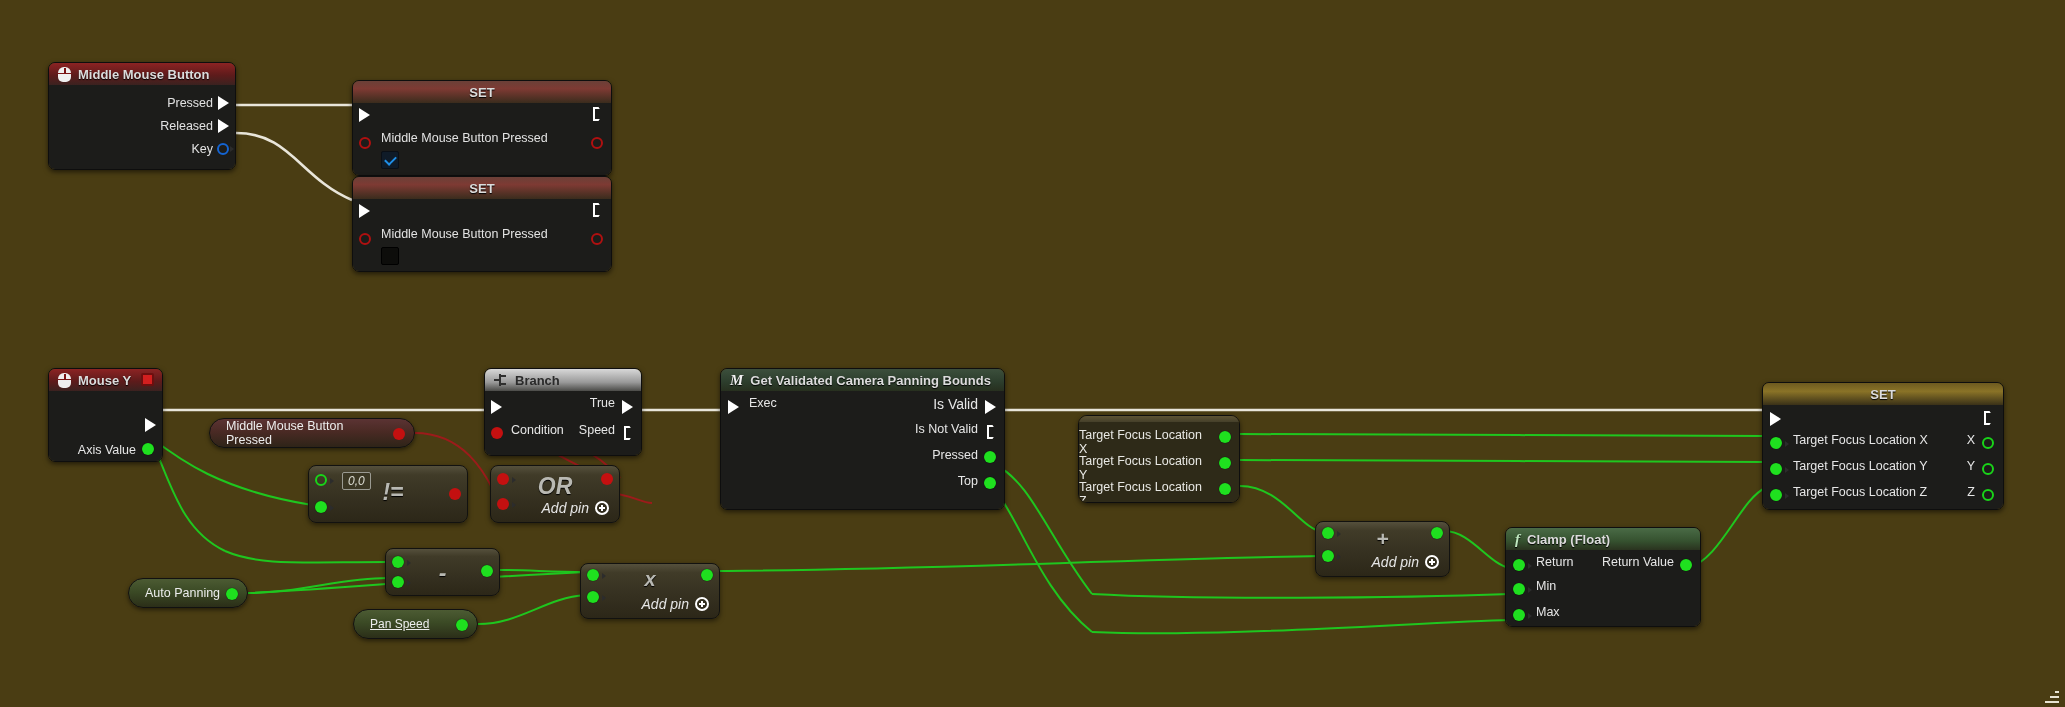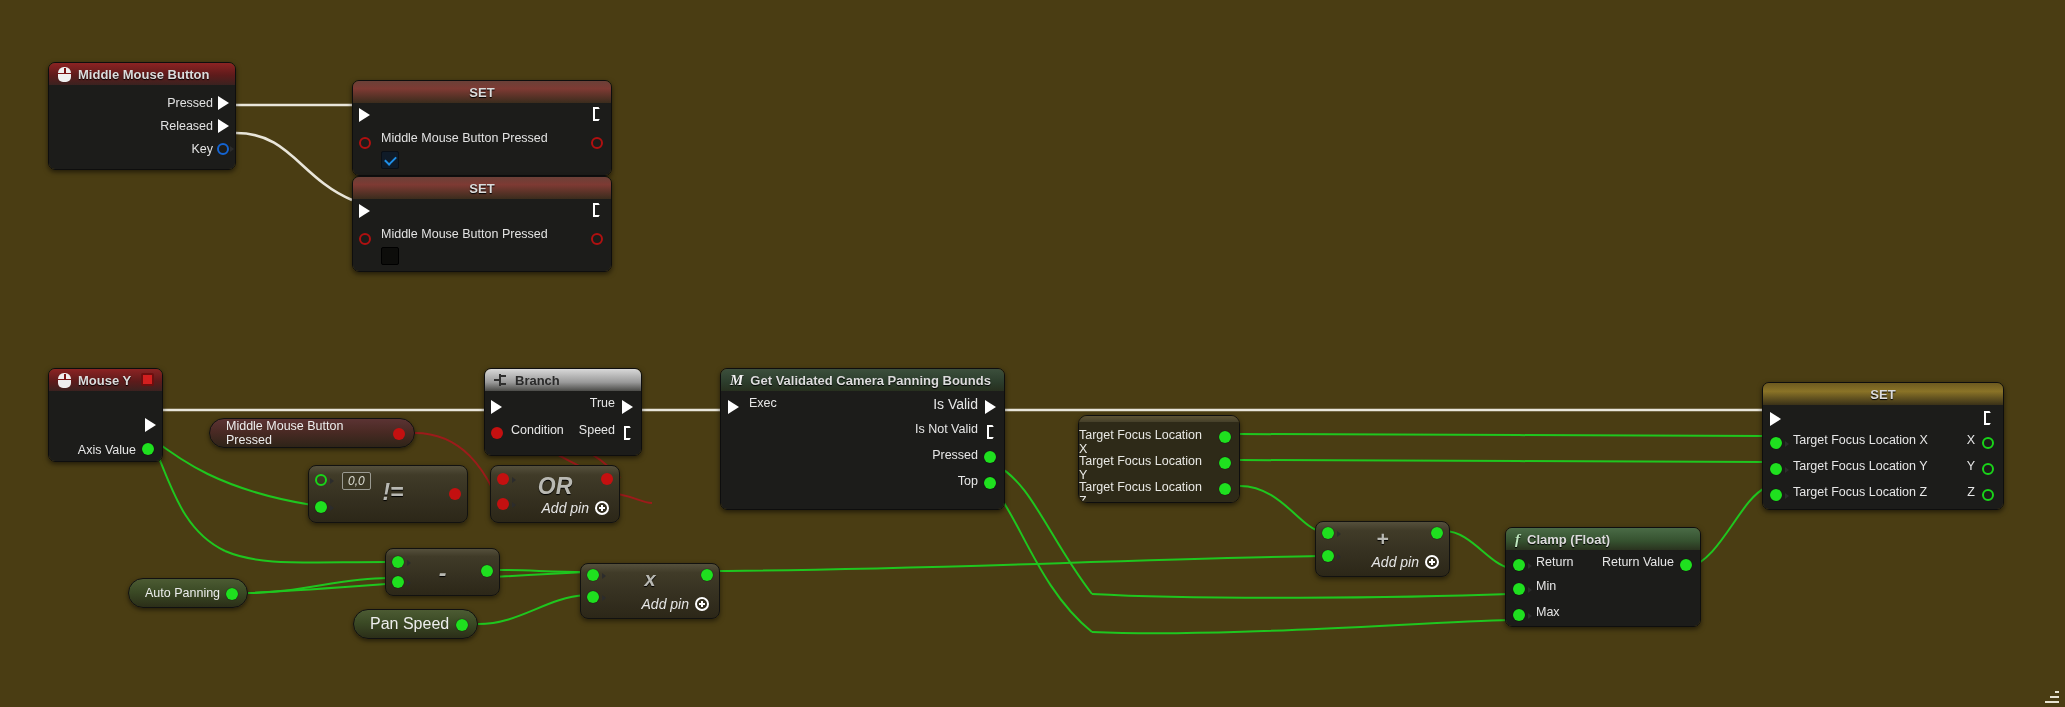--- a/index.html
+++ b/index.html
@@ -280,21 +280,21 @@
     <span style="font-size:12.5px;">Middle Mouse Button Pressed</span>
     <span class="p dot red"></span>
   </div>
 
   <div class="pill green" style="left:128px; top:578px; width:120px;">
     <span style="font-size:12.5px;">Auto Panning</span>
     <span class="p dot green"></span>
   </div>
 
   <div class="pill green" style="left:353px; top:609px; width:125px;">
-    <span style="font-size:16px;">Pan Speed</span>
+    <span style="font-size:12px;text-decoration:underline;">Pan Speed</span>
     <span class="p dot green"></span>
   </div>
 
   <div class="mathnode" style="left:308px; top:465px; width:160px; height:58px;">
     <span class="pin dot greenhollow" style="left:6px;top:8px;"></span>
     <span class="pin-arrow" style="left:21px;top:12px;"></span>
     <span class="valuebox" style="left:33px;top:6px;">0,0</span>
     <span class="pin dot green" style="left:6px;top:35px;"></span>
     <span class="pin-arrow" style="left:21px;top:39px;"></span>
     <span class="op" style="top:13px;left:10px;">!=</span>

